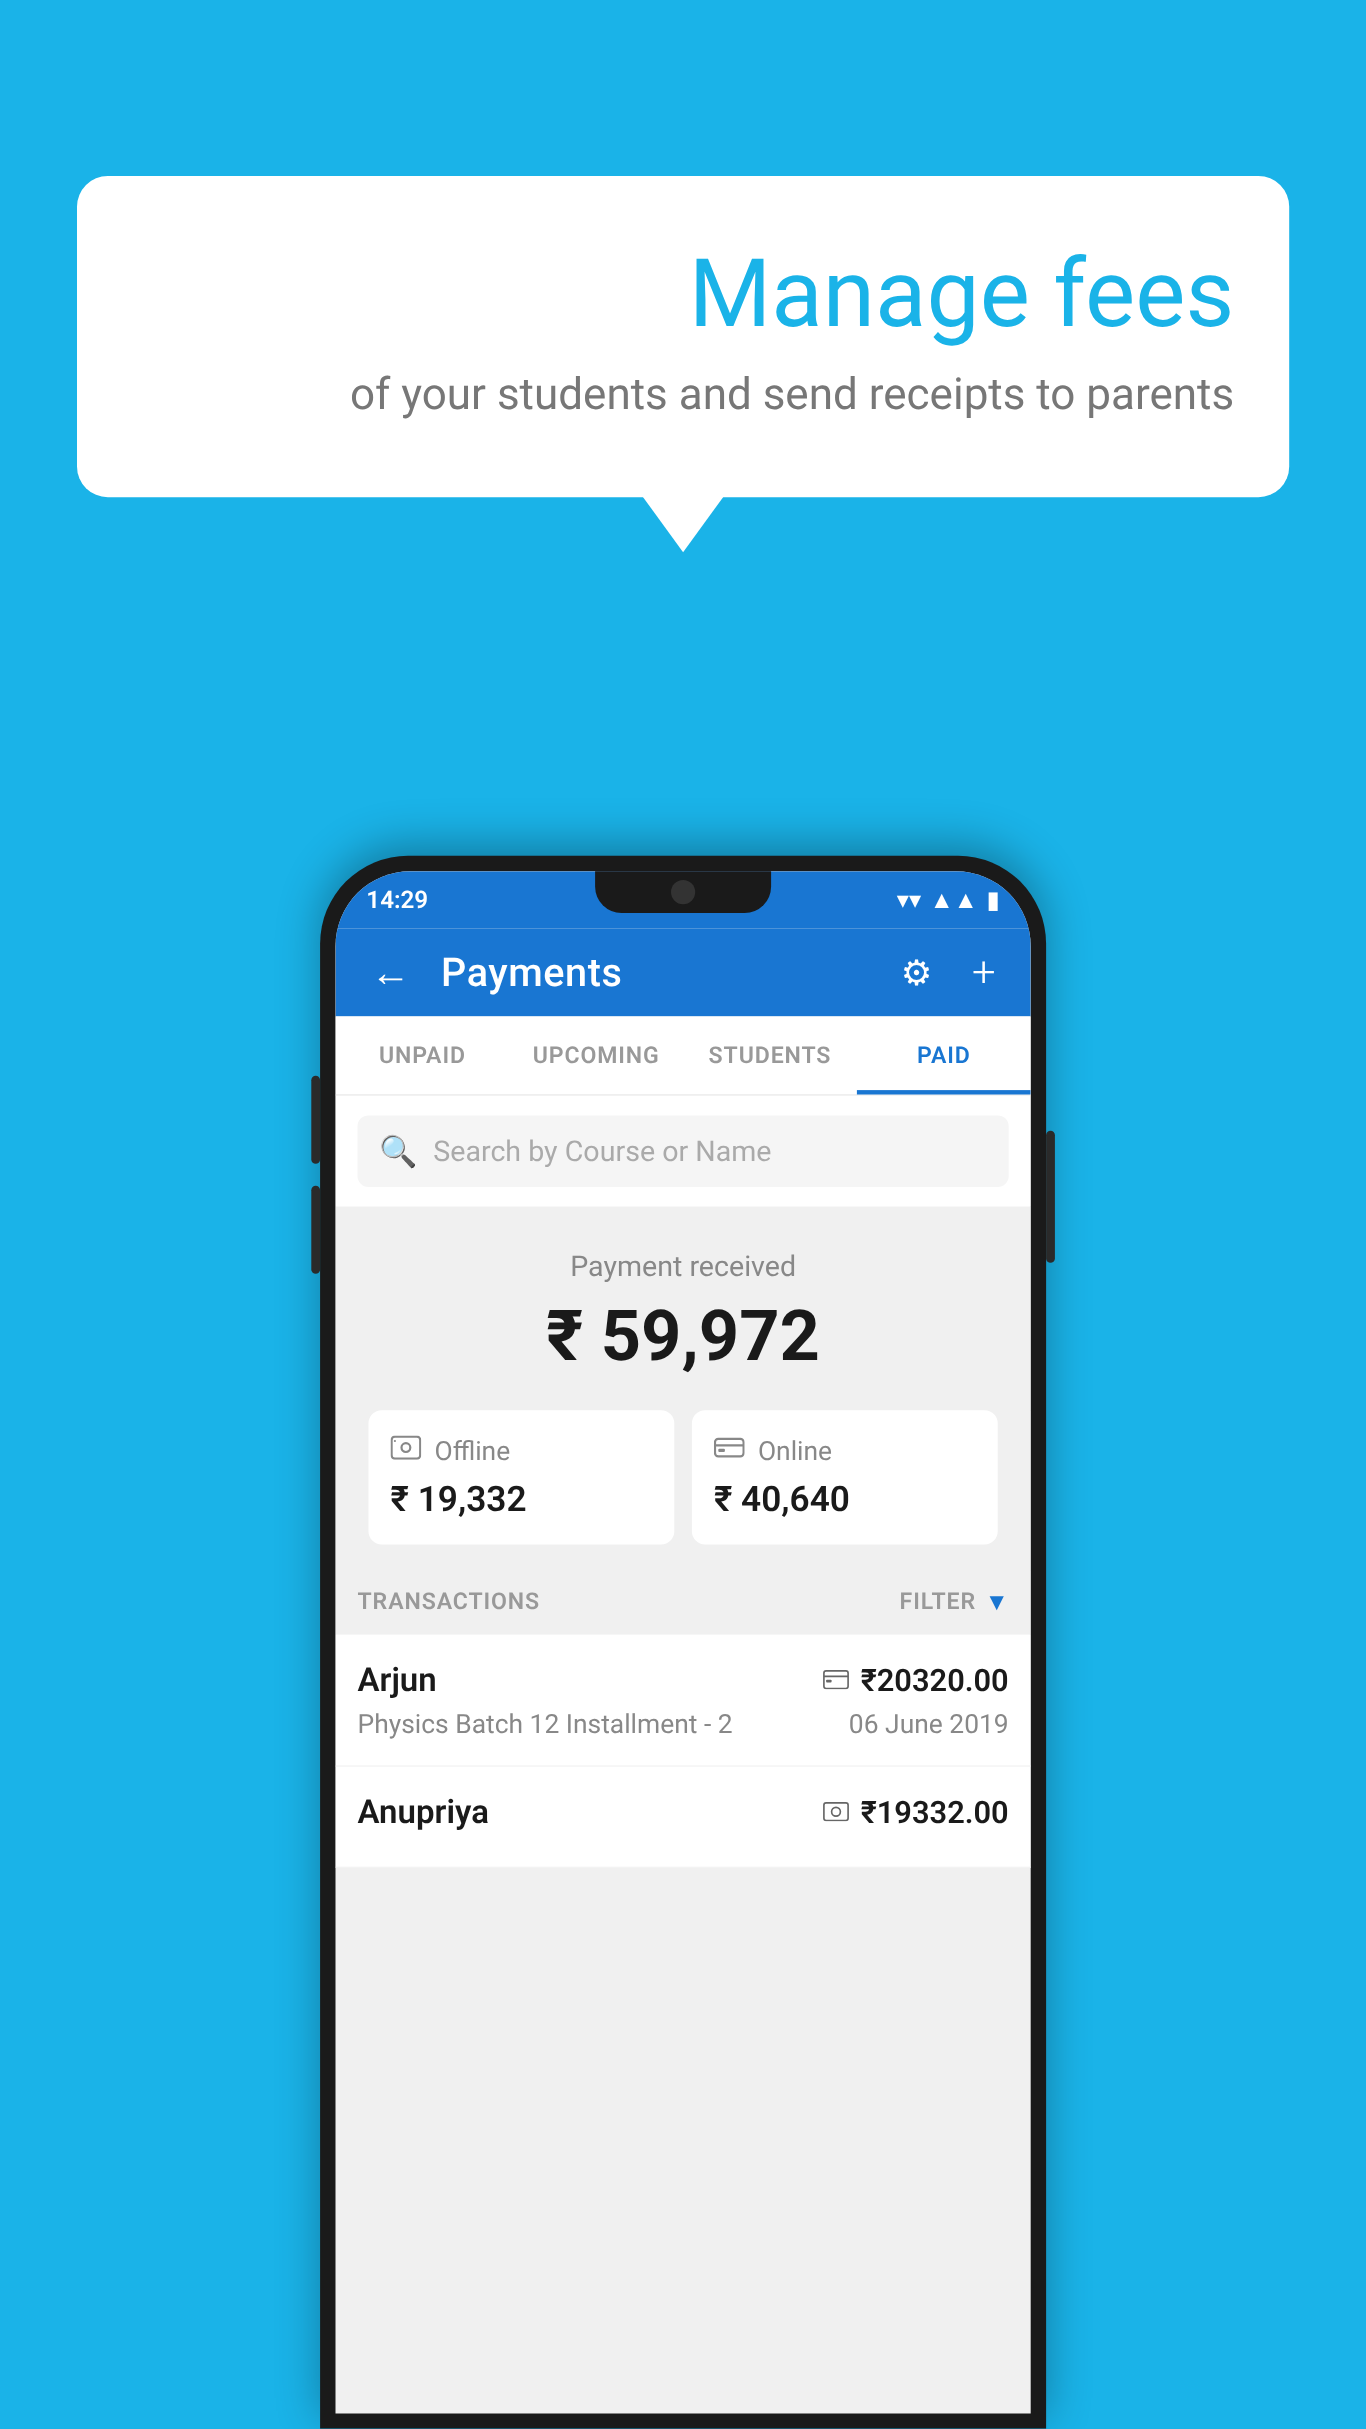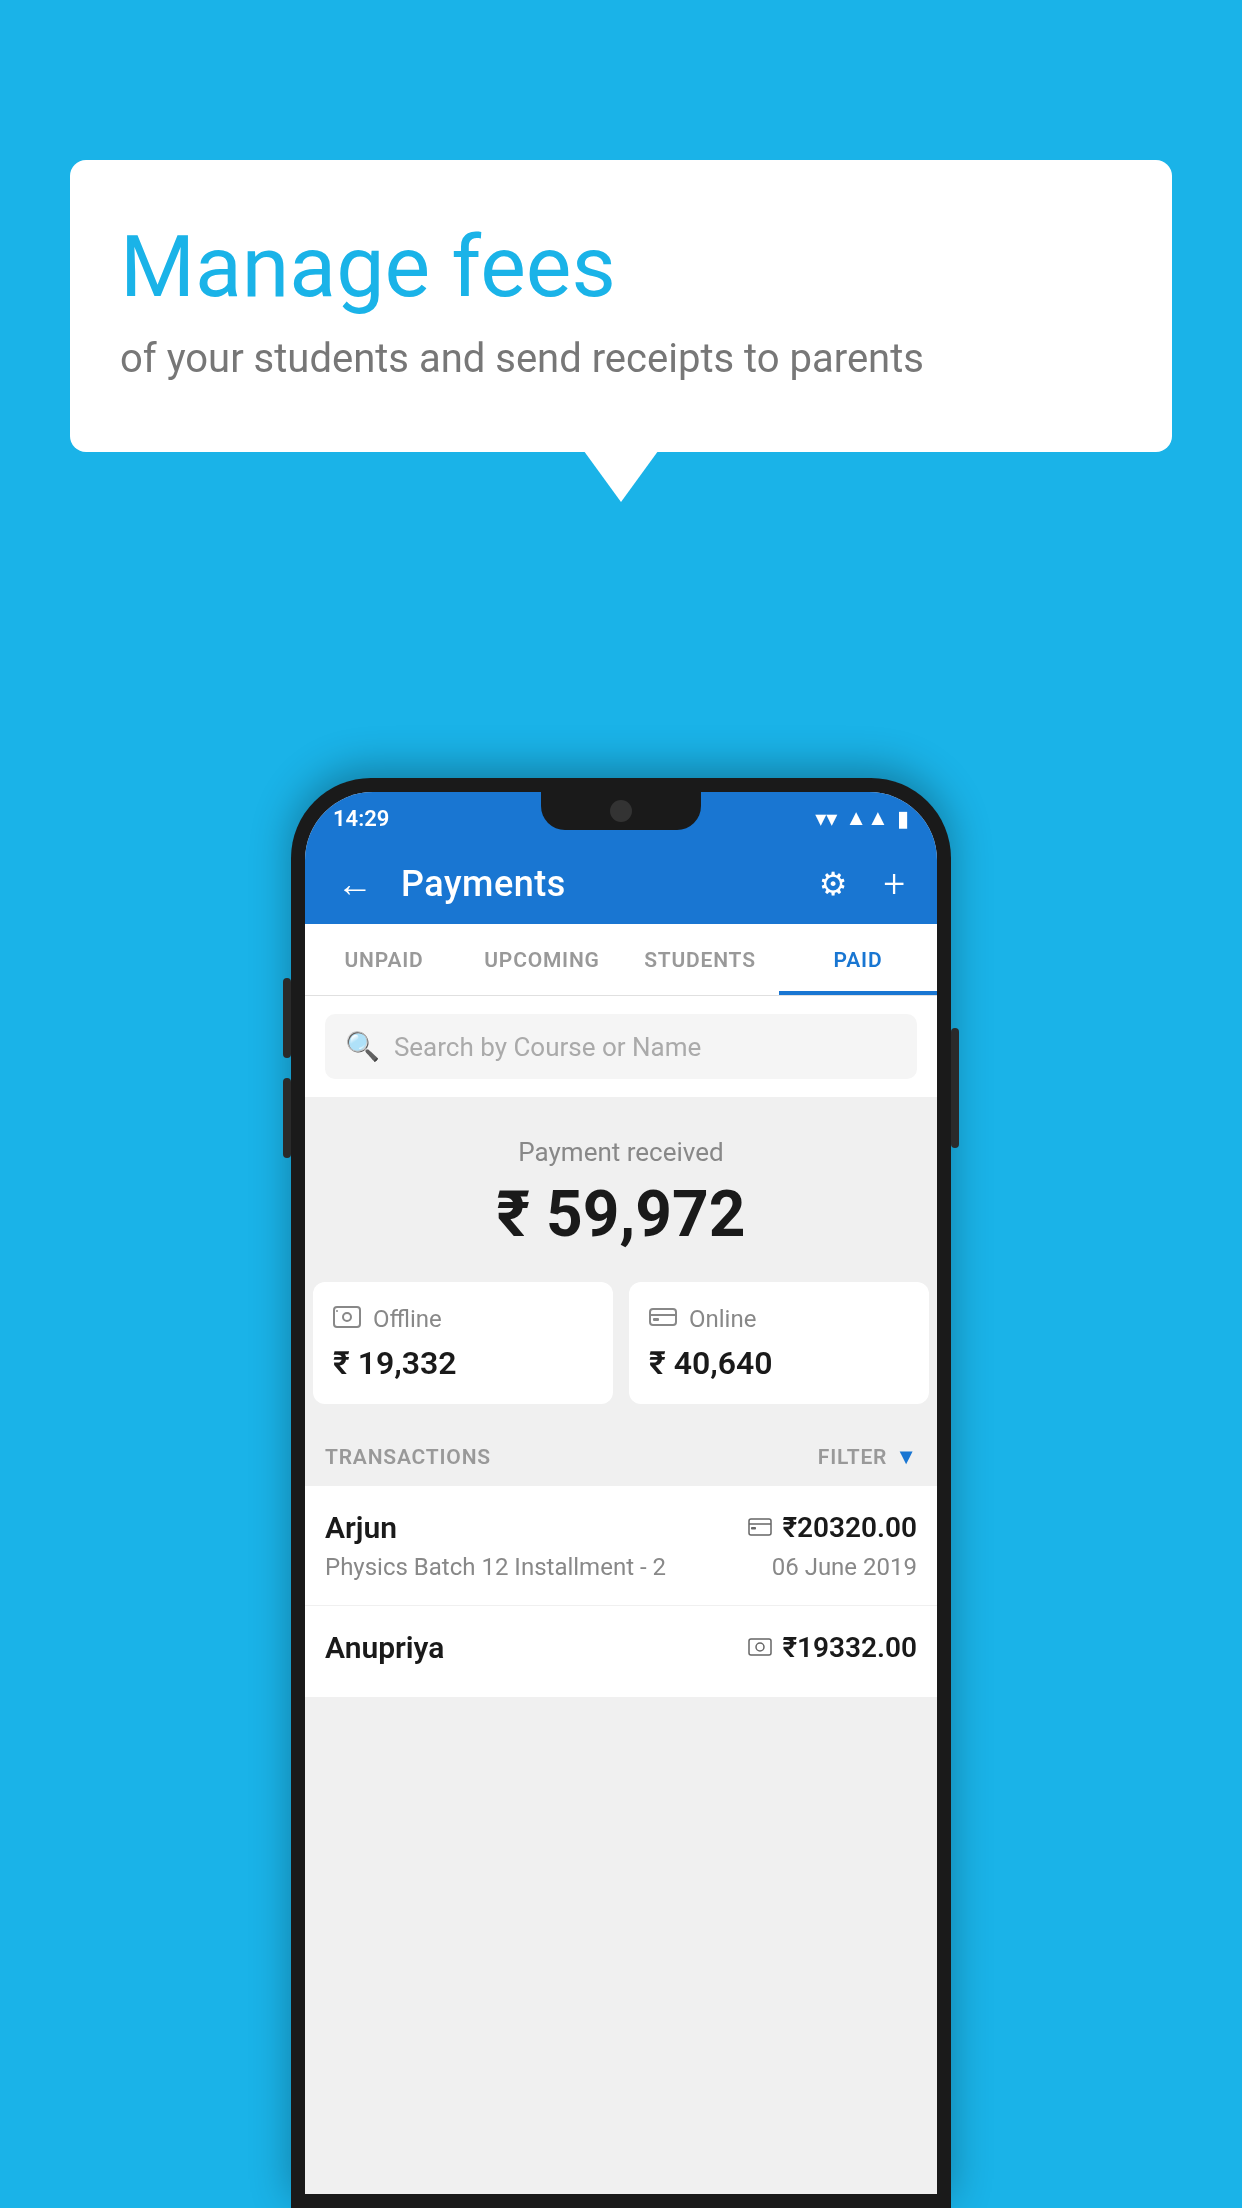--- a/index.html
+++ b/index.html
@@ -13,23 +13,23 @@
       position: relative;
     }
 
     
     .speech-bubble {
       position: absolute;
       top: 160px;
       left: 70px;
       right: 70px;
       background: white;
-      border-radius: 16px;
+      border-radius: 28px;
       padding: 60px 50px 70px;
-      text-align: left;
+      text-align: right;
     }
     .speech-bubble::after {
       content: '';
       position: absolute;
       bottom: -50px;
       left: 50%;
       transform: translateX(-50%);
       width: 0;
       height: 0;
       border-left: 40px solid transparent;
@@ -211,21 +211,21 @@
     .payment-amount {
       font-size: 64px;
       font-weight: 700;
       color: #1a1a1a;
     }
 
     
     .payment-cards {
       display: flex;
       gap: 16px;
-      padding: 0 8px 24px;
+      padding: 0 30px 24px;
       background: #f0f0f0;
     }
     .payment-card {
       flex: 1;
       background: white;
       border-radius: 12px;
       padding: 22px 20px;
     }
     .card-header {
       display: flex;

